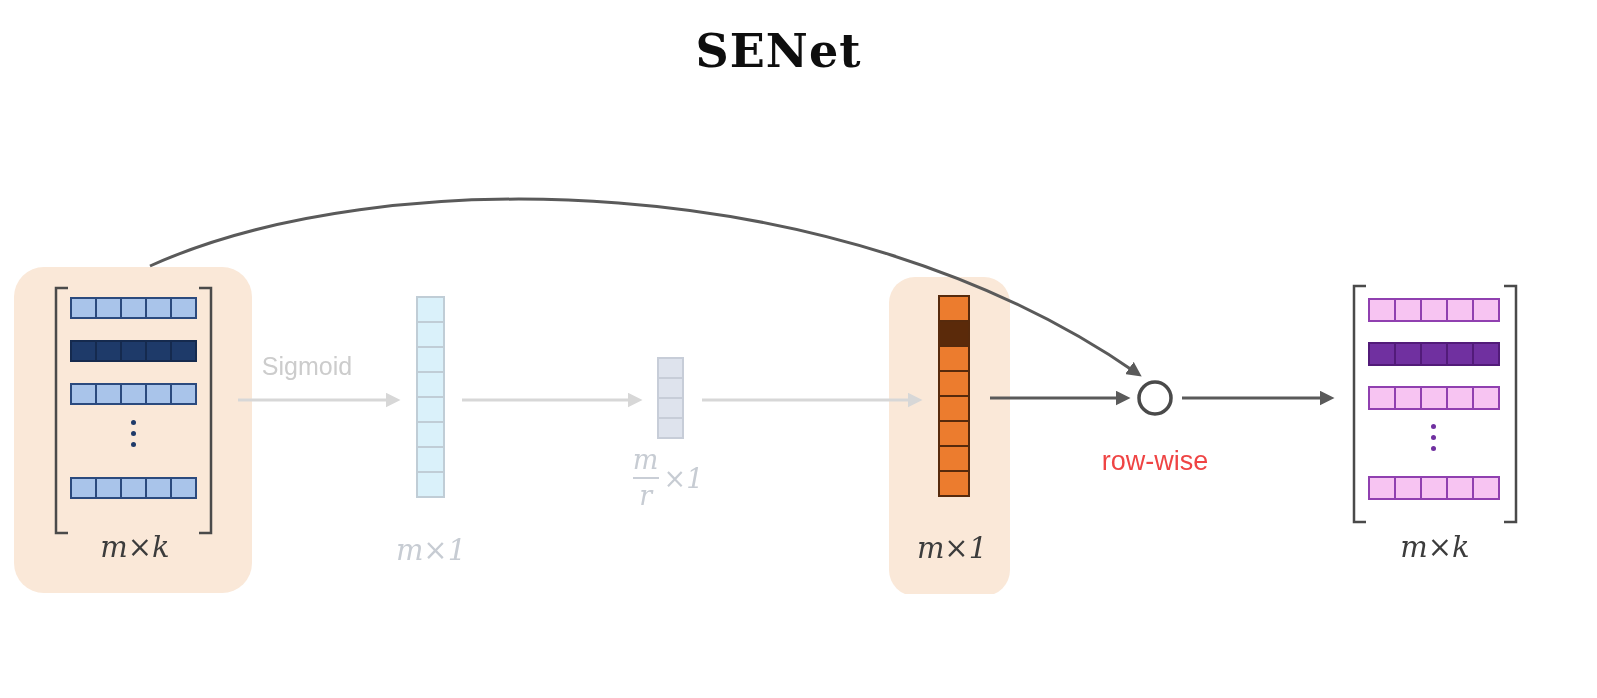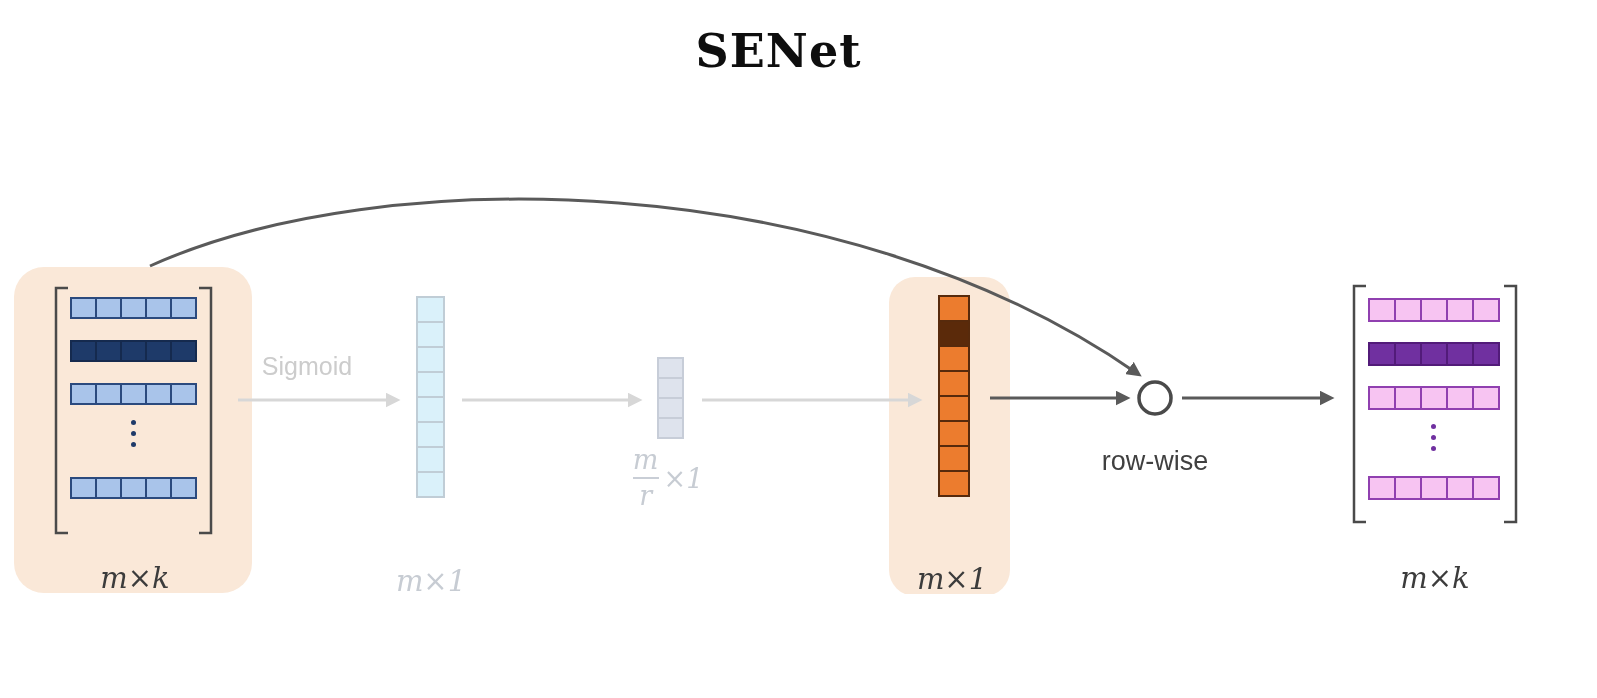--- a/index.html
+++ b/index.html
@@ -42,30 +42,30 @@
 
   
   .dots { position: absolute; display: flex; flex-direction: column; align-items: center; gap: 6px; z-index: 2; }
   .dots .dot { width: 5px; height: 5px; border-radius: 50%; }
   .dots.blue .dot { background: #1e3a69; }
   .dots.purple .dot { background: #7030a0; }
 
   
   .dim {
     position: absolute; width: 150px; text-align: center; z-index: 2;
-    font-family: "DejaVu Serif", serif; font-style: italic; font-size: 29px; margin-top: 31px;
+    font-family: "DejaVu Serif", serif; font-style: italic; font-size: 29px;
   }
   .dim.dark  { color: #3c3c3c; }
   .dim.faded { color: #c7ccd3; }
 
   .oplabel { position: absolute; font-size: 25px; color: #cccccc; text-align: center; z-index: 2; }
 
   .mul-label {
     position: absolute; left: 1040px; top: 438px; width: 230px; z-index: 2;
-    text-align: center; font-size: 27px; color: #404040; line-height: 46px;
+    text-align: center; font-size: 27px; color: #ef4444; line-height: 46px;
   }
 
   .frac-wrap {
     position: absolute; left: 610px; top: 446px; width: 116px; z-index: 2;
     display: flex; align-items: center; justify-content: center; gap: 5px;
     font-family: "DejaVu Serif", serif; font-style: italic; font-size: 27px; color: #c7ccd3;
   }
   .frac { display: inline-flex; flex-direction: column; align-items: center; line-height: 1.05; }
   .frac-bar { width: 26px; height: 2px; background: #c9ced6; margin: 3px 0; }
 

